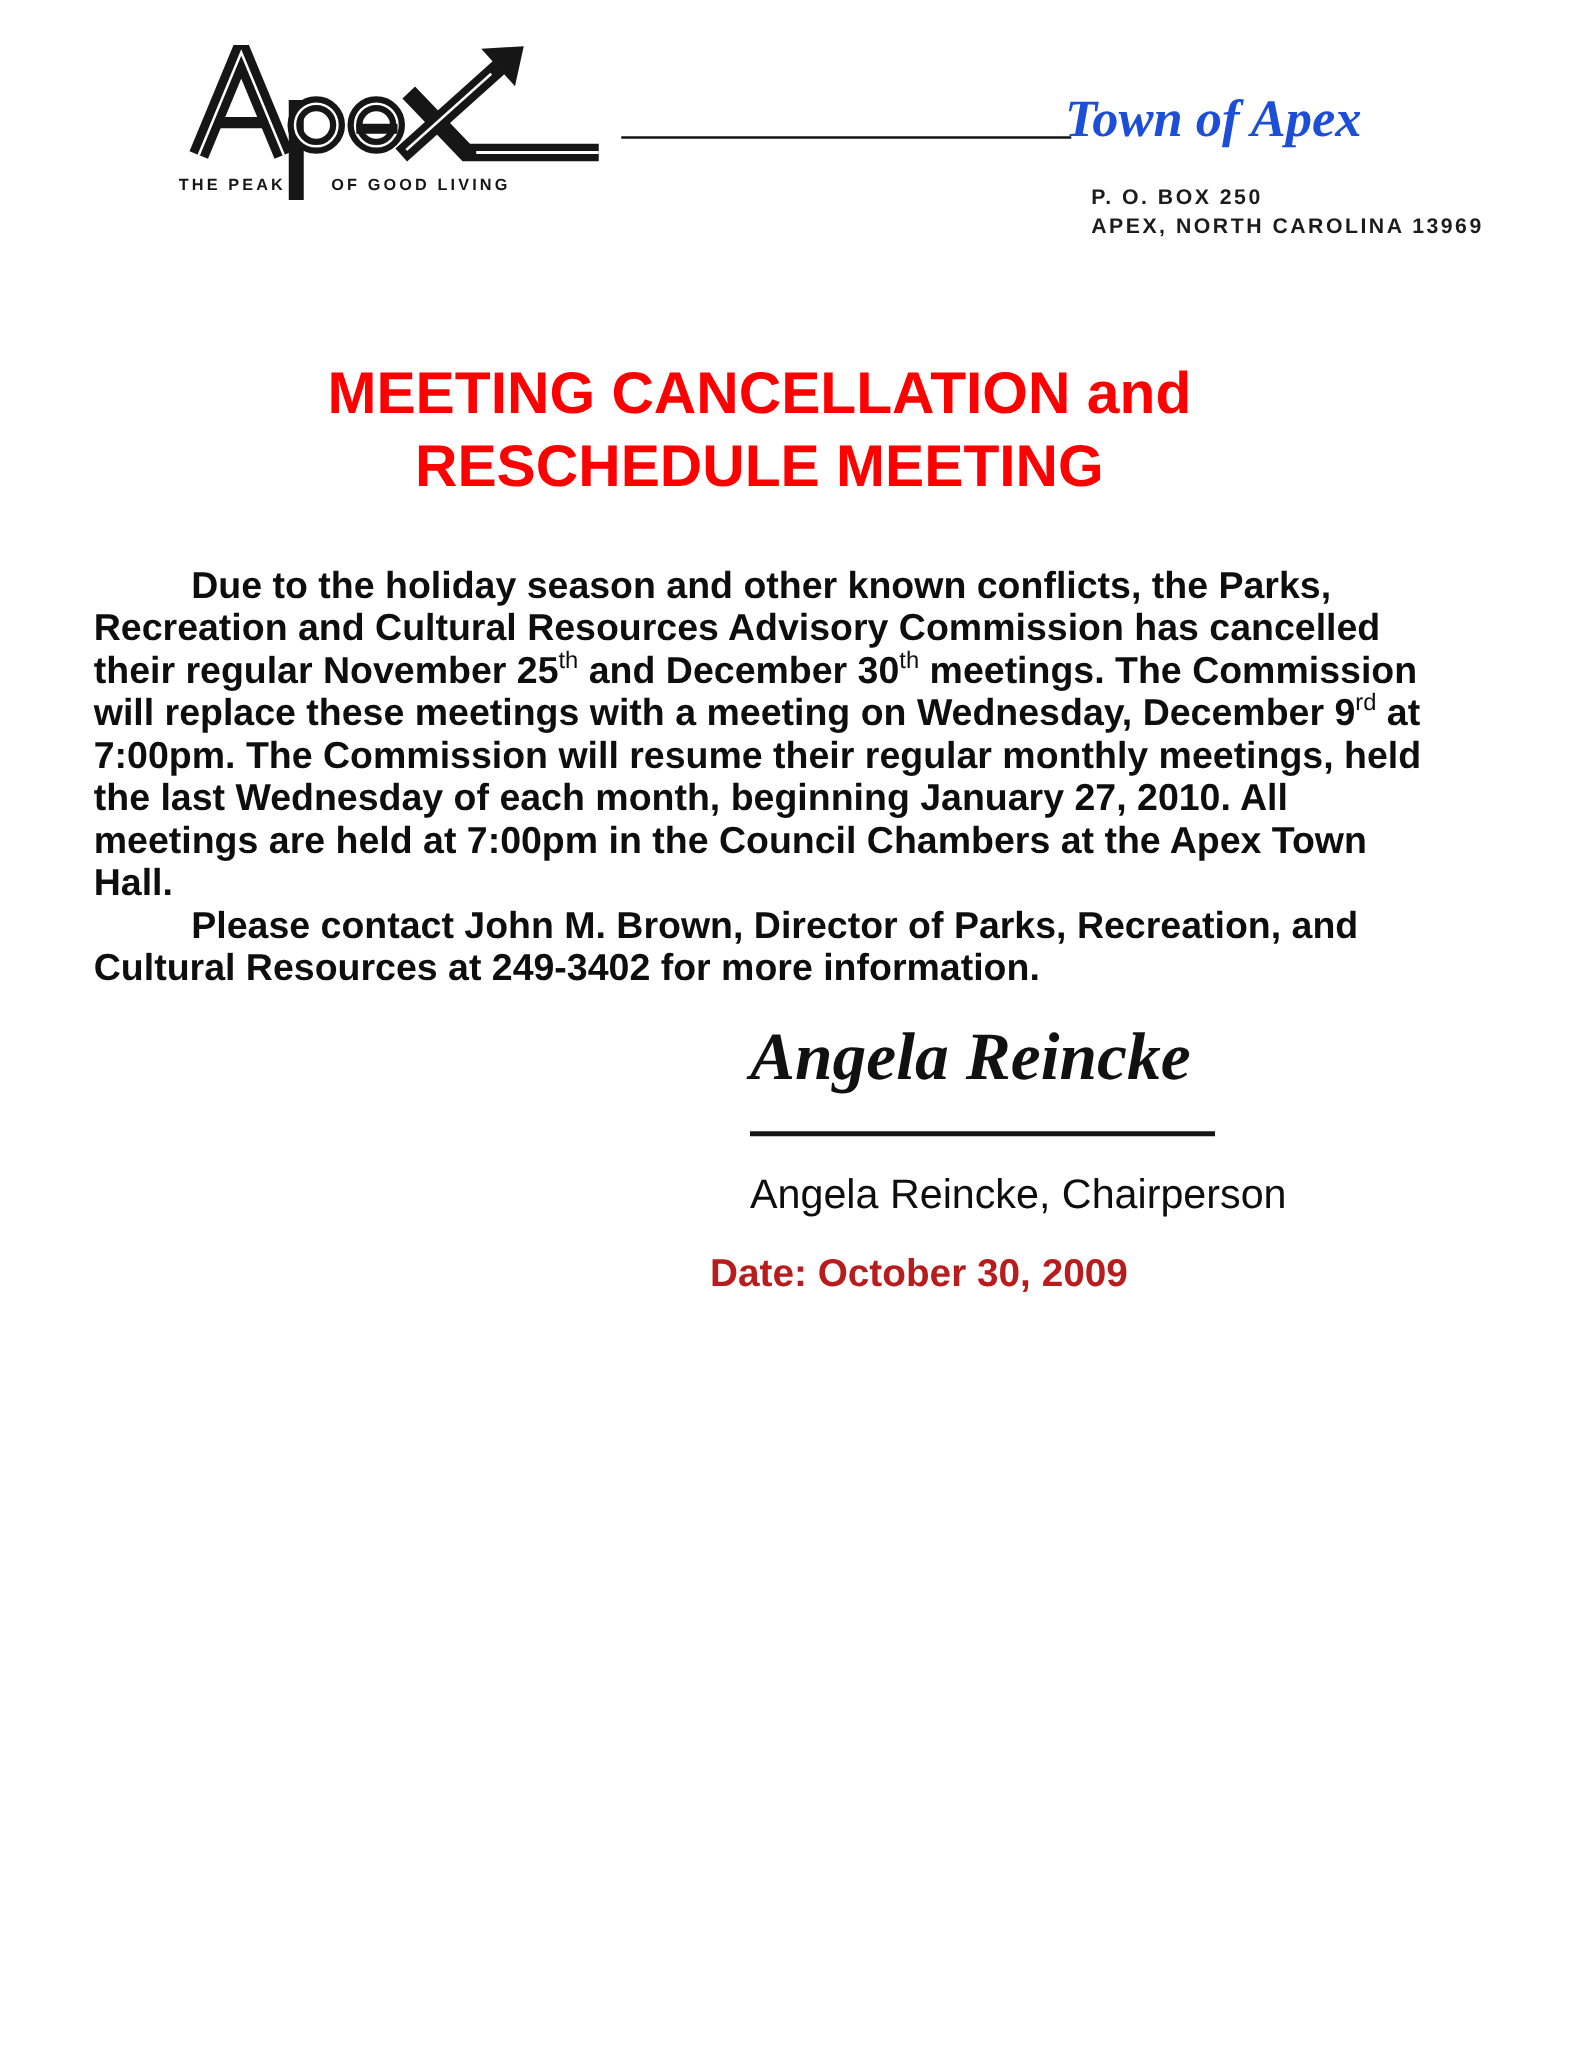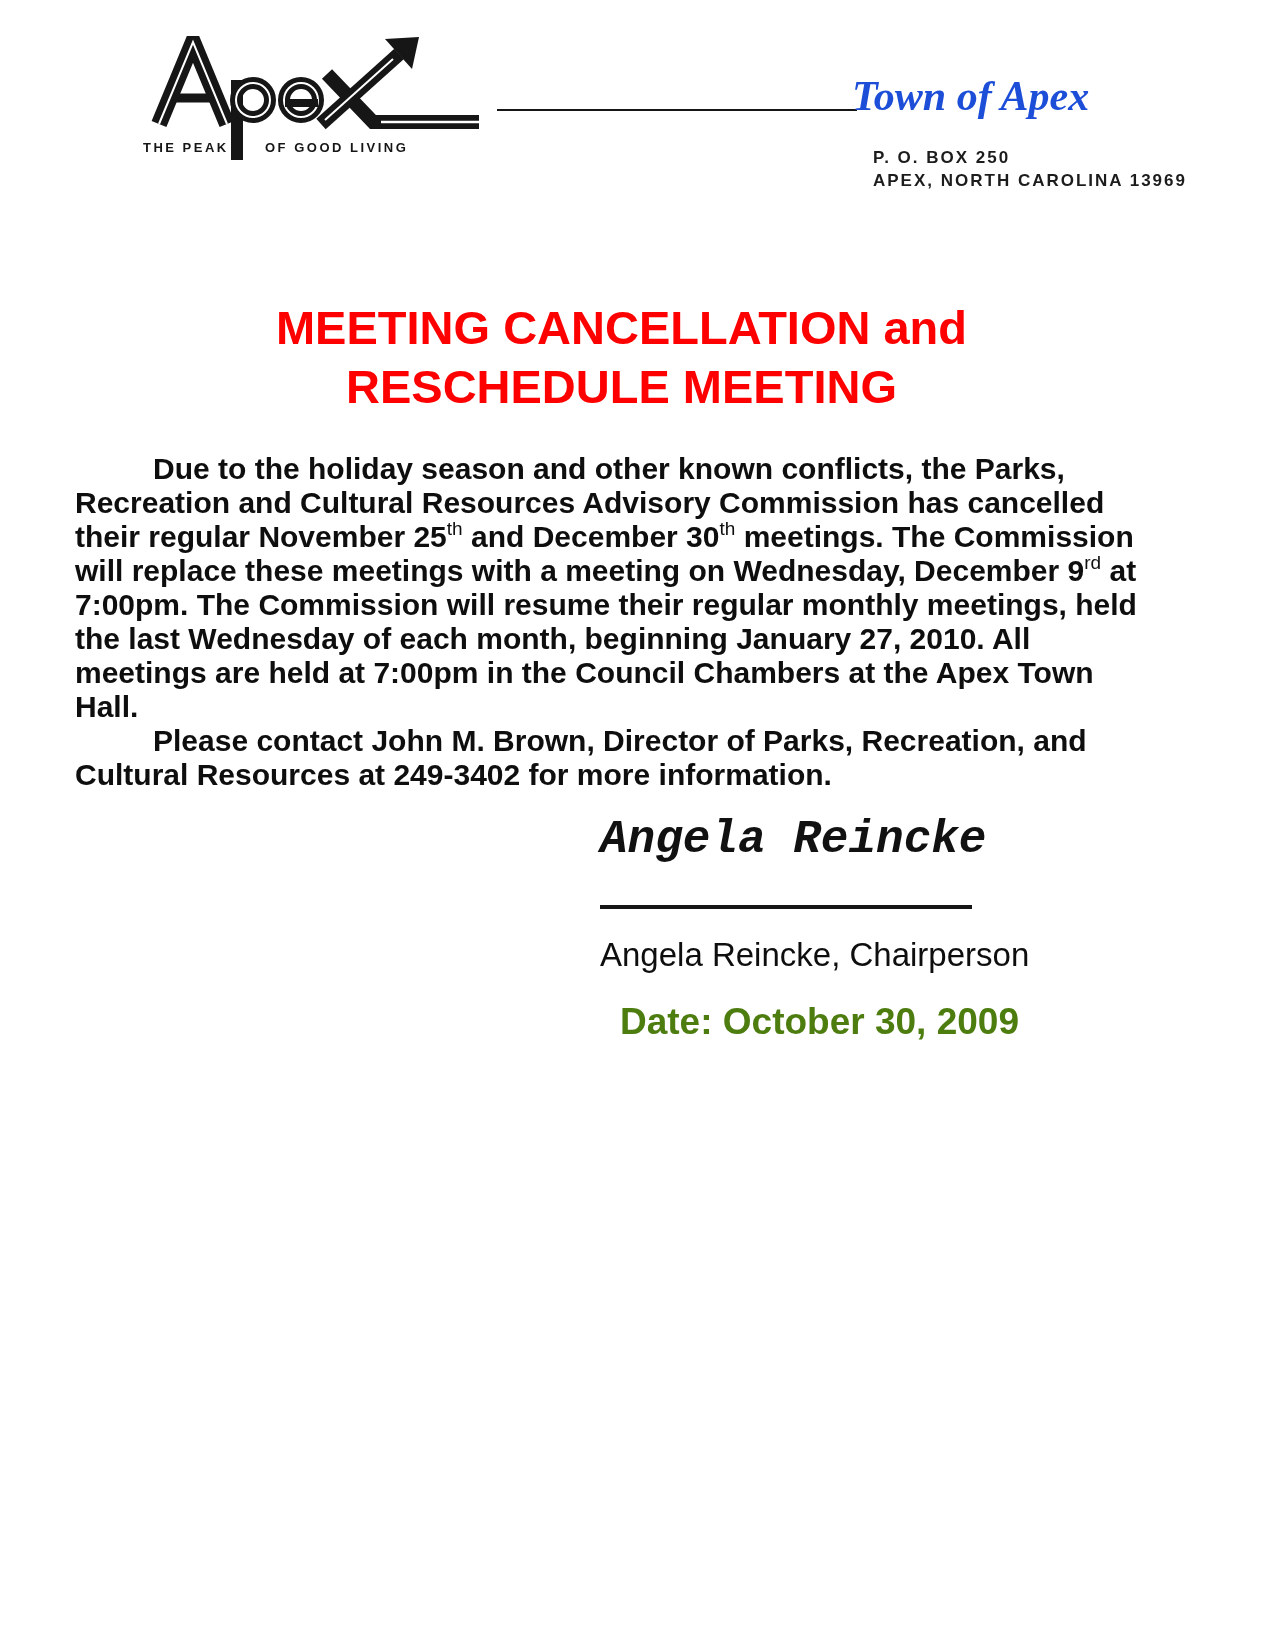--- a/index.html
+++ b/index.html
@@ -19,44 +19,44 @@
     font-family:Liberation Serif, serif;font-style:italic;font-weight:bold;
     font-size:42px;color:#1d4ed8;white-space:nowrap;
   }
   .address{
     position:absolute;left:873px;top:146px;
     font-size:17px;font-weight:bold;letter-spacing:2px;line-height:23px;color:#1c1c1c;
     white-space:nowrap;
   }
   
   .title{
-    position:absolute;left:75px;top:284px;width:1065px;margin:14px;
+    position:absolute;left:75px;top:284px;width:1065px;margin:0;
     text-align:center;font-size:47px;line-height:59px;font-weight:bold;color:#fe0000;
   }
   
   .bodytext{
     position:absolute;left:75px;width:1070px;margin:0;
     font-size:30px;line-height:34px;font-weight:bold;color:#0e0e0e;
     text-indent:78px;
   }
   .p1{top:452px;}
   .p2{top:724px;}
   sup.ss{
     font-size:19px;font-weight:normal;line-height:0;
     vertical-align:baseline;position:relative;top:-12px;
   }
   
   .sig-script{
     position:absolute;left:600px;top:814px;width:372px;
-    text-align:center;font-family:Liberation Mono, monospace;font-style:italic;font-weight:bold;
-    font-size:46px;color:#111;white-space:nowrap;
+    font-family:Liberation Serif, serif;font-style:italic;font-weight:bold;
+    font-size:54px;color:#111;white-space:nowrap;
   }
   .sig-rule{position:absolute;left:600px;top:905px;width:372px;height:4px;background:#161616;}
   .sig-name{position:absolute;left:600px;top:936px;font-size:33px;font-weight:normal;color:#0e0e0e;white-space:nowrap;}
-  .sig-date{position:absolute;left:620px;top:1001px;font-size:37px;font-weight:bold;color:#4d7c0f;white-space:nowrap;}
+  .sig-date{position:absolute;left:568px;top:1001px;font-size:31px;font-weight:bold;color:#b91c1c;white-space:nowrap;}
 </style>
 </head>
 <body>
 
 <div class="page">
 
   <svg class="logo" width="348" height="124" viewBox="0 0 348 124" aria-hidden="false">
 
     <path d="M16 88 L50 6 L84 88" fill="none" stroke="#161616" stroke-width="16"></path>
     <path d="M16 88 L50 6 L84 88" fill="none" stroke="#ffffff" stroke-width="2"></path>

